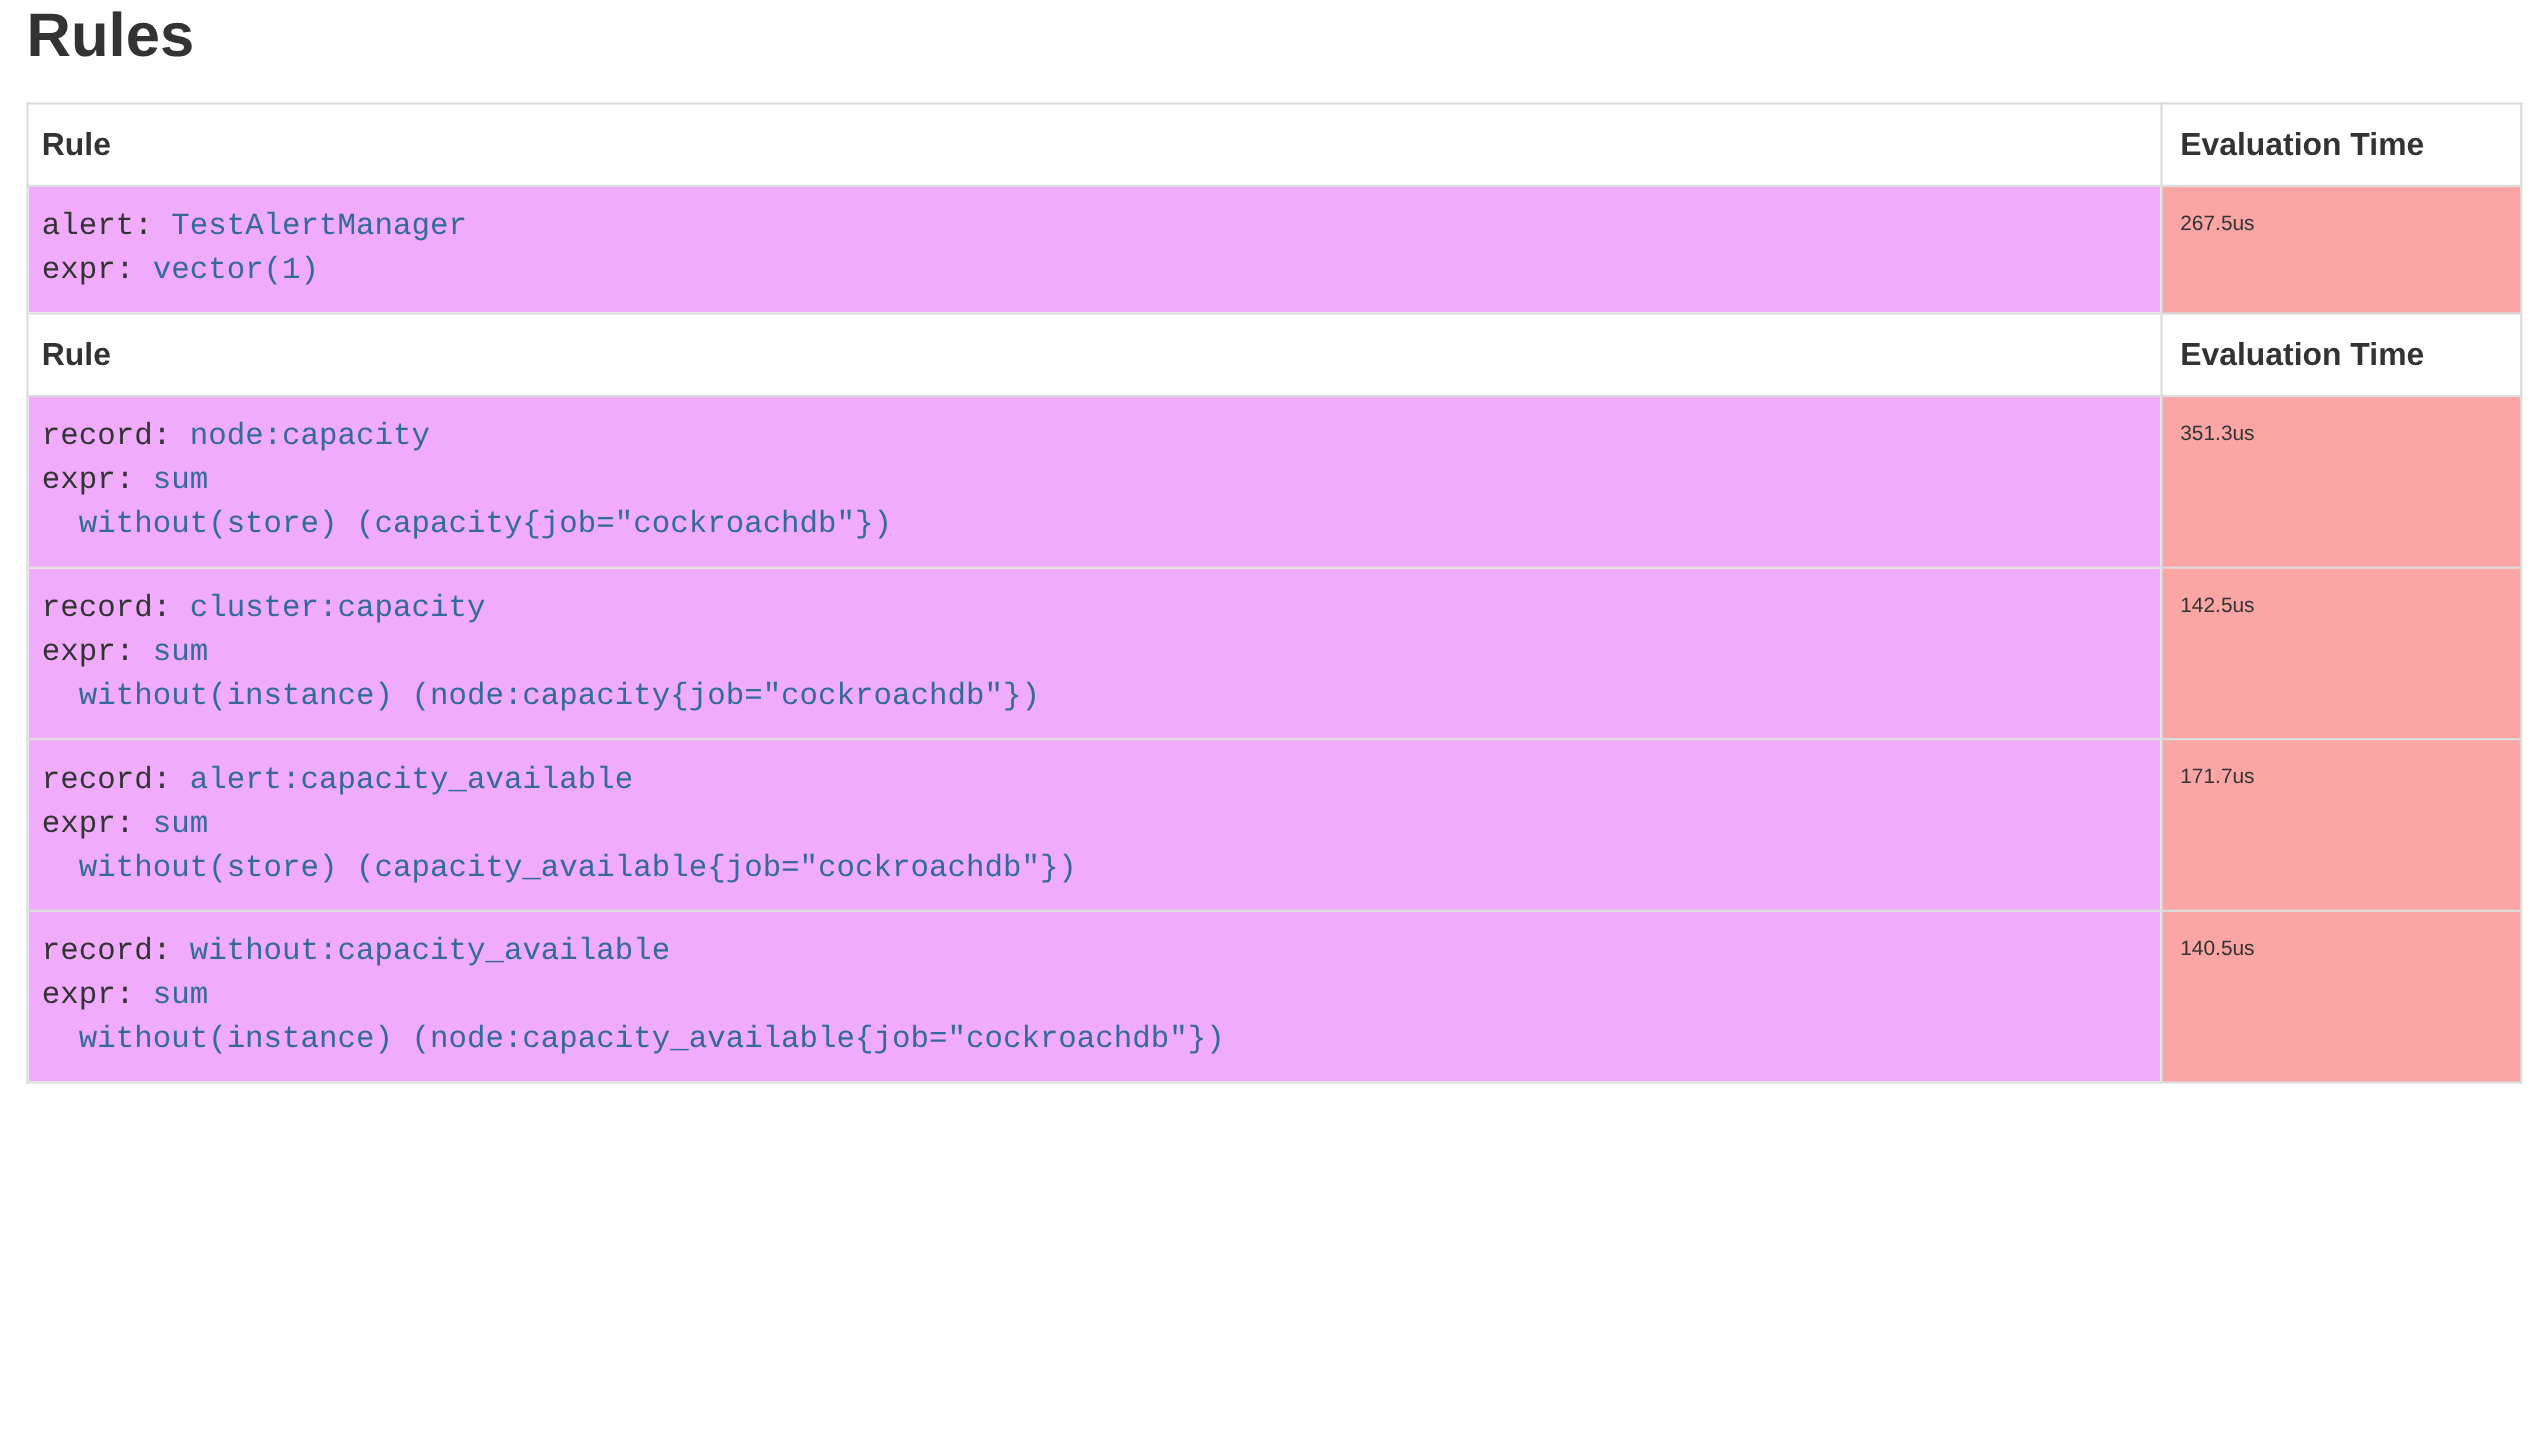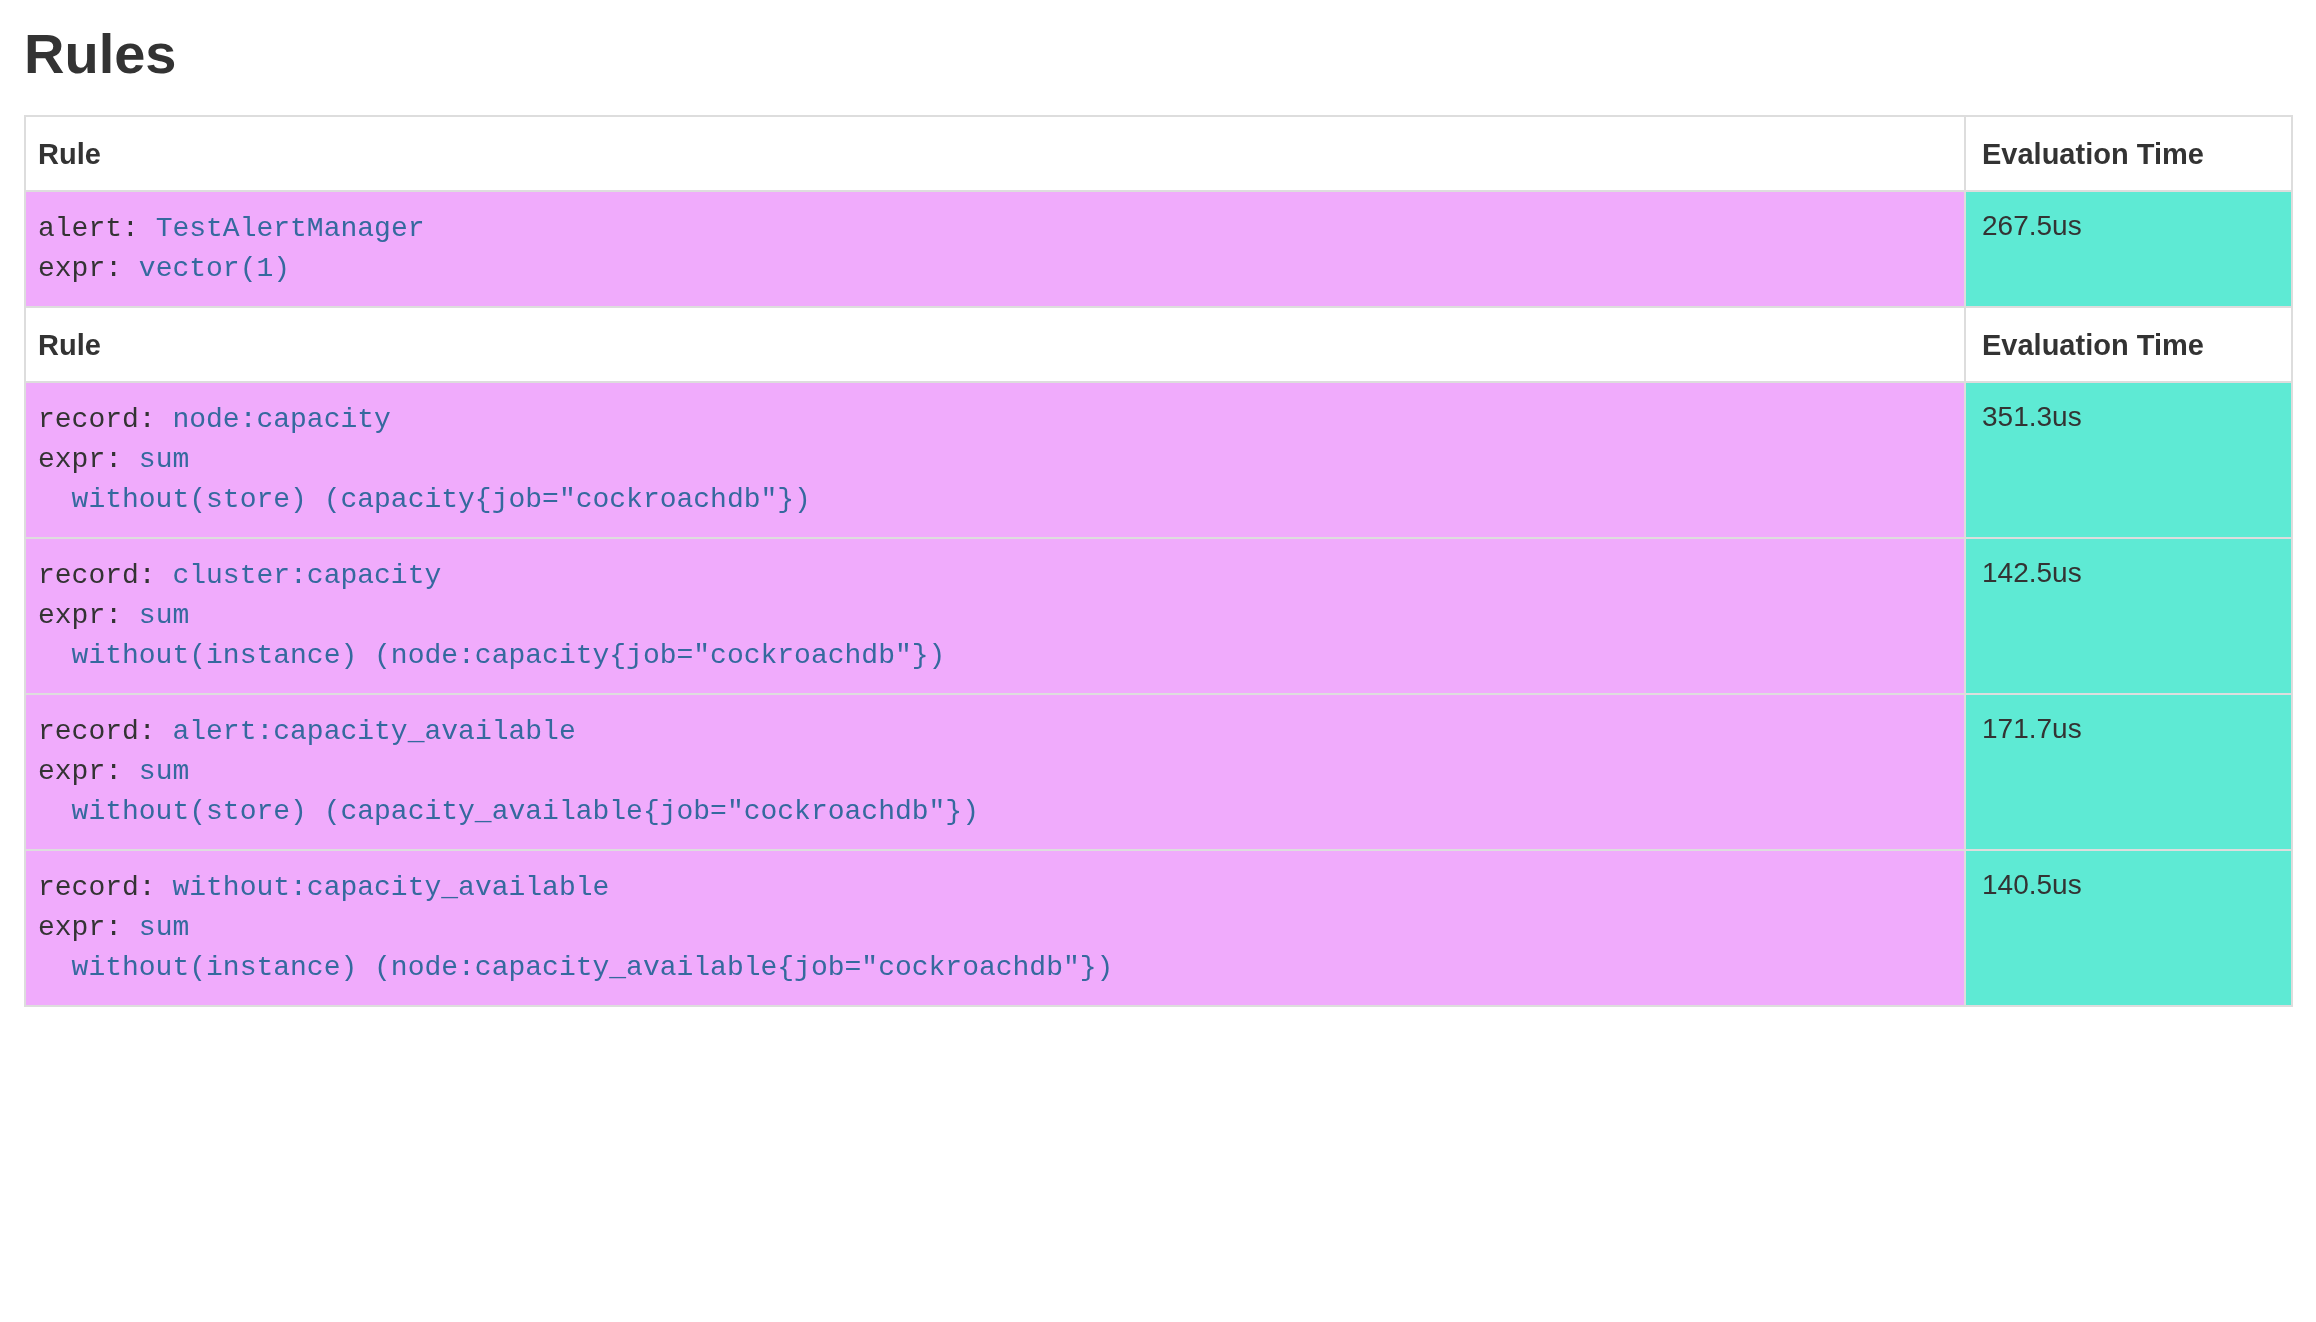--- a/index.html
+++ b/index.html
@@ -10,21 +10,20 @@
     height: 1322px;
     overflow: hidden;
     font-family: "Liberation Sans", sans-serif;
     color: #333333;
   }
   .container {
     padding: 0 24px;
   }
   h1.page-title {
     margin: 0 0 29px 0;
-    padding-top: 22px;
     font-size: 56px;
     line-height: 64px;
     font-weight: bold;
     color: #333333;
   }
   table.rules-table {
     border-collapse: collapse;
     table-layout: fixed;
     width: 2267px;
     background: #ffffff;
@@ -77,24 +76,24 @@
     vertical-align: top;
     color: #333333;
     overflow: hidden;
   }
   td.rule-cell a {
     text-decoration: none;
     color: #35699e;
     cursor: pointer;
   }
   td.eval-cell {
-    background: #5eead4;
+    background: #fca5a5;
     vertical-align: top;
     padding: 14px 0 0 16px;
-    font-size: 28px;
+    font-size: 19px;
     line-height: 40px;
     color: #333333;
   }
 </style>
 </head>
 <body>
 
 <div class="container">
   <h1 class="page-title">Rules</h1>
   <table class="rules-table" id="rules-table">

